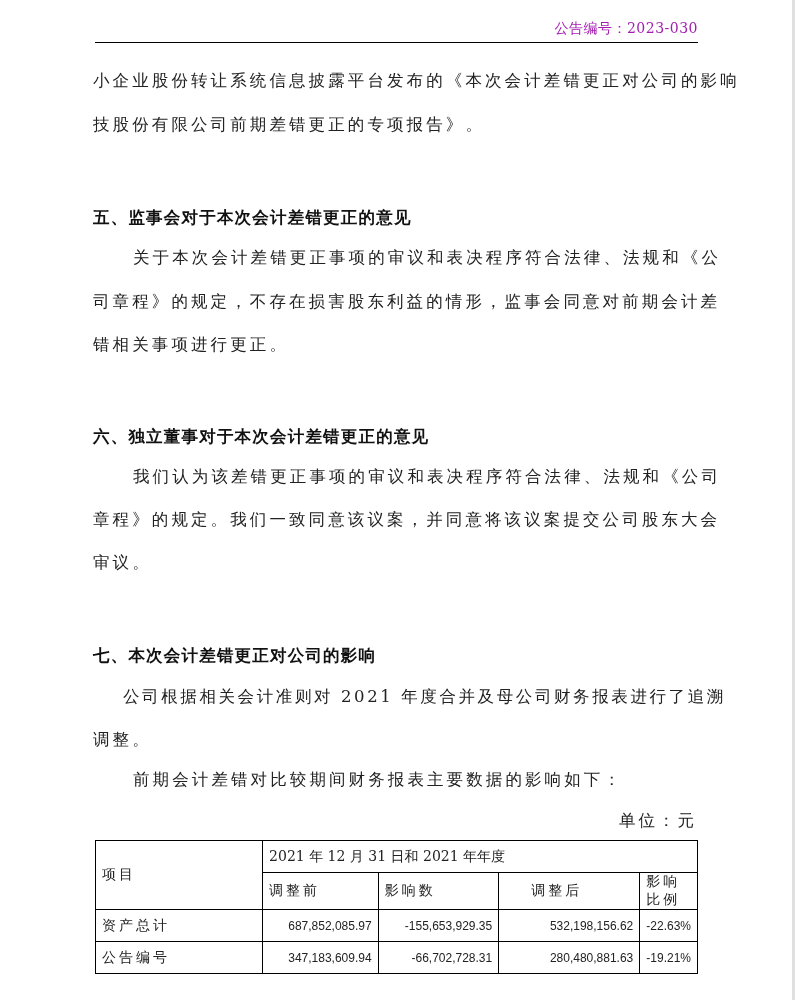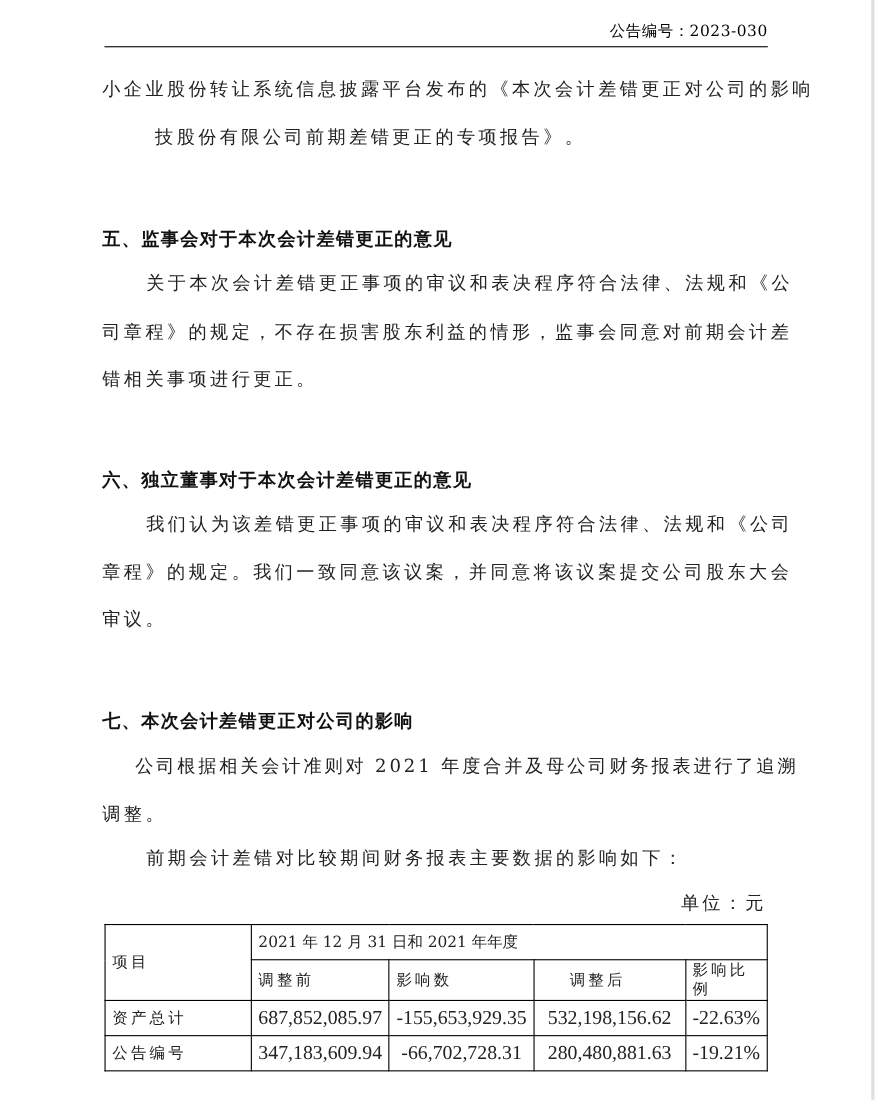--- a/index.html
+++ b/index.html
@@ -1,41 +1,41 @@
 <!DOCTYPE html>
 <html><head>
 <meta charset="utf-8">
 <style>
   html,body{margin:0;padding:0;}
   body{width:795px;height:1000px;background:#ffffff;position:relative;overflow:hidden;
        font-family:"DejaVu Serif","Liberation Serif",serif;color:#222;}
   .edge{position:absolute;left:792px;top:0;width:3px;height:1000px;background:#e0e0e0;}
   .header{position:absolute;left:95px;top:18px;width:603px;height:24px;border-bottom:1.5px solid #000;}
-  .header-text{position:absolute;right:0;top:2px;font-size:14px;letter-spacing:0.5px;color:#000000;text-align:right;}
+  .header-text{position:absolute;right:0;top:2px;font-size:14px;letter-spacing:0.5px;color:#a21caf;text-align:right;}
   .p{position:absolute;left:93px;width:605px;font-size:16.5px;letter-spacing:3.1px;color:#222;white-space:nowrap;}
   .h{position:absolute;left:93px;font-size:16.5px;font-weight:bold;letter-spacing:1.2px;color:#111;
      font-family:"DejaVu Sans","Liberation Sans",sans-serif;white-space:nowrap;}
   .unit{position:absolute;right:98px;top:810px;font-size:16.5px;letter-spacing:3px;}
   table{position:absolute;left:95px;top:840px;border-collapse:collapse;width:603px;font-size:14px;}
   td{border:1px solid #000;padding:0 6px;height:31px;}
   .c{}
-  .r{text-align:center;font-family:Liberation Serif, serif;font-size:18px;}
+  .r{text-align:right;font-family:Liberation Sans, sans-serif;font-size:12px;}
   .lbl{letter-spacing:3px;}
 </style>
 </head>
 <body>
 
 <div class="edge"></div>
 
 <div class="header">
   <span class="header-text">公告编号：2023-030</span>
 </div>
 
 <div class="p" style="top:70px;">小企业股份转让系统信息披露平台发布的《本次会计差错更正对公司的影响</div>
-<div class="p" style="top:114px;margin-left:48px;">技股份有限公司前期差错更正的专项报告》。</div>
+<div class="p" style="top:114px;">技股份有限公司前期差错更正的专项报告》。</div>
 
 <div class="h" style="top:207px;">五、监事会对于本次会计差错更正的意见</div>
 <div class="p" style="top:247px;left:133px;">关于本次会计差错更正事项的审议和表决程序符合法律、法规和《公</div>
 <div class="p" style="top:291px;">司章程》的规定，不存在损害股东利益的情形，监事会同意对前期会计差</div>
 <div class="p" style="top:334px;">错相关事项进行更正。</div>
 
 <div class="h" style="top:426px;text-align:center;">六、独立董事对于本次会计差错更正的意见</div>
 <div class="p" style="top:466px;left:133px;">我们认为该差错更正事项的审议和表决程序符合法律、法规和《公司</div>
 <div class="p" style="top:509px;">章程》的规定。我们一致同意该议案，并同意将该议案提交公司股东大会</div>
 <div class="p" style="top:552px;">审议。</div>

